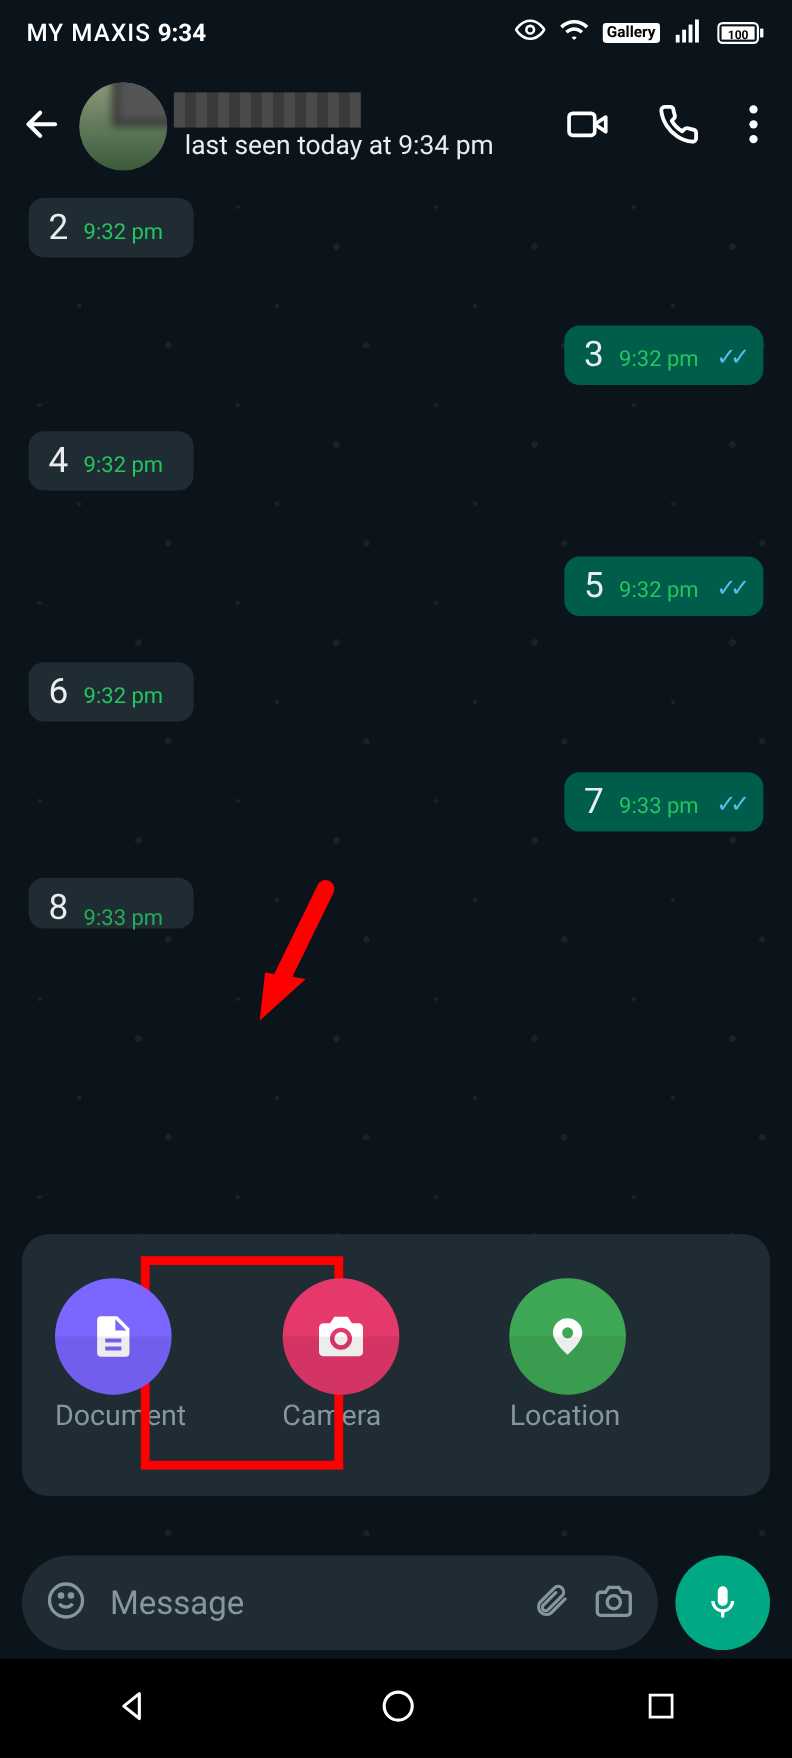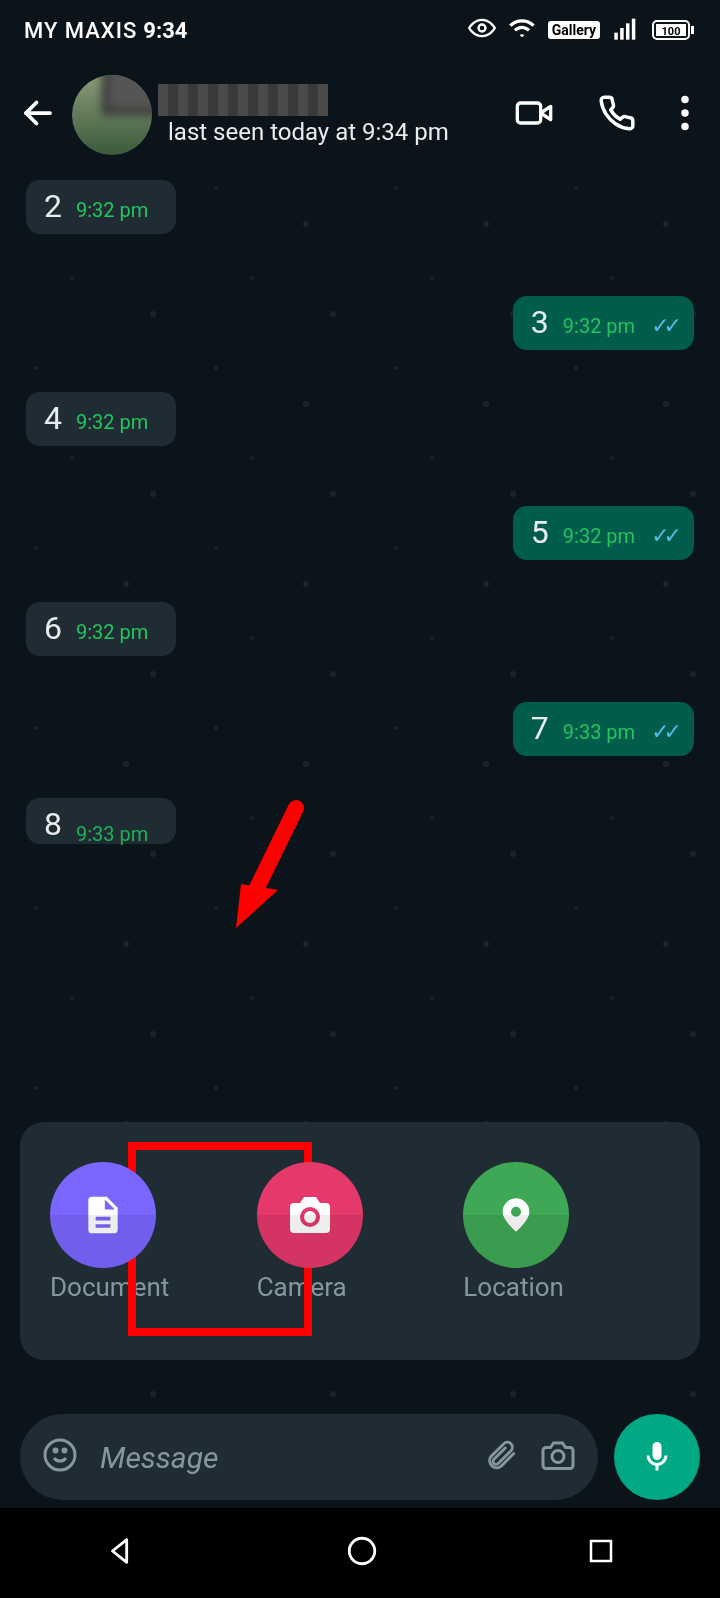--- a/index.html
+++ b/index.html
@@ -125,21 +125,21 @@
     transform: rotate(0deg);
     pointer-events: none;
   }
   
   .input-bar {
     position: absolute; left: 20px; right: 20px; bottom: 98px;
     display: flex; align-items: center; gap: 16px;
   }
   .input-pill {
     flex: 1; height: 86px; border-radius: 44px; background: #202c33;
-    display: flex; align-items: center; padding: 0 22px; gap: 22px; font-style: italic;
+    display: flex; align-items: center; padding: 0 22px; gap: 22px;
   }
   .input-placeholder { flex: 1; color: #8696a0; font-size: 30px; }
   .mic-btn {
     width: 86px; height: 86px; border-radius: 50%; background: #00a884;
     display: flex; align-items: center; justify-content: center;
   }
   
   .nav-bar {
     position: absolute; left: 0; right: 0; bottom: 0; height: 90px;
     background: #000;

